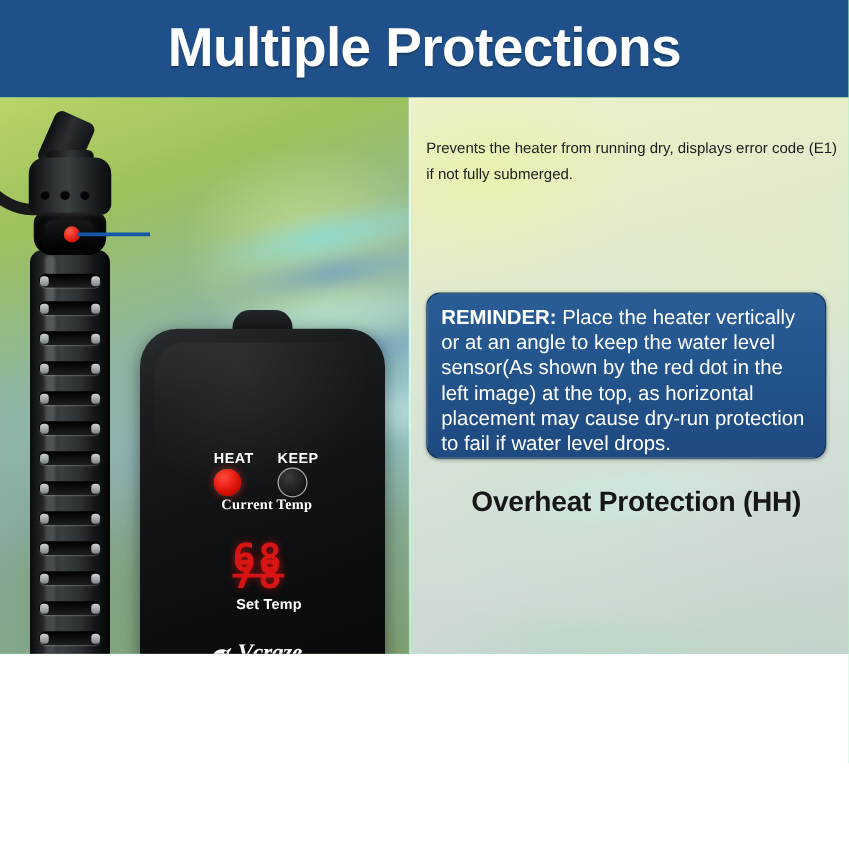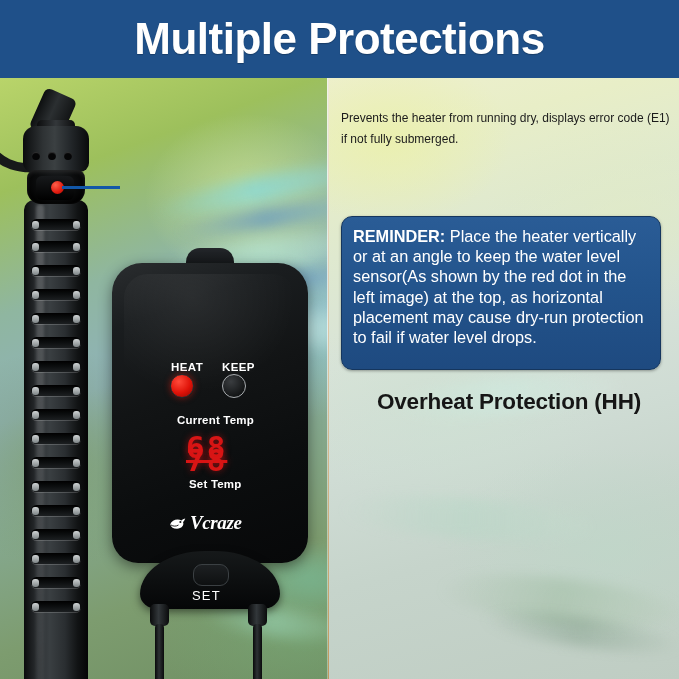--- a/index.html
+++ b/index.html
@@ -1,21 +1,21 @@
 <!DOCTYPE html>
 <html><head>
 <meta charset="utf-8">
 <style>
   html,body{margin:0;padding:0;}
   body{
     width:679px;height:679px;overflow:hidden;
     font-family:"Liberation Sans", sans-serif;
     background:#ffffff;
   }
-  #page{position:relative;width:679px;height:679px;overflow:hidden;background:#a16207;}
+  #page{position:relative;width:679px;height:523px;overflow:hidden;background:#86efac;}
 
   
   .banner{
     position:absolute;left:0;top:0;width:679px;height:78px;
     background:#1f5089;
     display:flex;align-items:center;justify-content:center;
   }
   .banner-title{
     color:#ffffff;
     font-size:44px;
@@ -80,26 +80,26 @@
   .sec p{
     margin:0;font-size:12px;line-height:20.5px;color:#1b1b1b;
     font-family:"Liberation Sans", sans-serif;
   }
   #sec-dry{top:30px;}
   #sec-over{top:311px;margin-left:36px;}
   #sec-mem{top:424px;}
 
   
   .reminder-box{
-    position:absolute;left:12px;top:138px;width:320px;
+    position:absolute;left:12px;top:156px;width:320px;
     box-sizing:border-box;
     background:linear-gradient(180deg,#2a5c96 0%,#23548c 45%,#1e4a80 100%);
     border:1.5px solid #15365e;
     border-radius:11px;
-    padding:9px 11px 22px 11px;
+    padding:9px 11px 1px 11px;
     box-shadow:0 1px 3px rgba(0,0,0,.35);
   }
   .reminder-box p{
     margin:0;color:#ffffff;font-size:16.3px;line-height:20.2px;
     font-family:"Liberation Sans", sans-serif;
   }
   .reminder-box b{font-weight:bold;}
 
   
   
@@ -219,21 +219,21 @@
   }
   #led-keep{
     left:222px;top:296px;
     background:radial-gradient(circle at 36% 30%,#3a3d40,#141617 70%);
     border:1.5px solid #a9adb0;
   }
   .sub-label{
     position:absolute;font-size:11.5px;font-weight:bold;color:#ffffff;
     font-family:"Liberation Sans", sans-serif;letter-spacing:.2px;
   }
-  #lab-current{left:177px;top:336px;}
+  #lab-current{left:177px;top:320px;font-family:Liberation Serif, serif;}
   #lab-set{left:189px;top:400px;}
 
   .digits{
     position:absolute;color:#d81515;
     font-family:"DejaVu Sans Mono", monospace;
     font-weight:bold;font-size:31px;letter-spacing:2px;
     text-shadow:0 0 7px rgba(220,20,20,.55);
   }
   #dig-current{left:186px;top:351px;text-decoration:underline;}
   #dig-set{left:186px;top:364px;}

